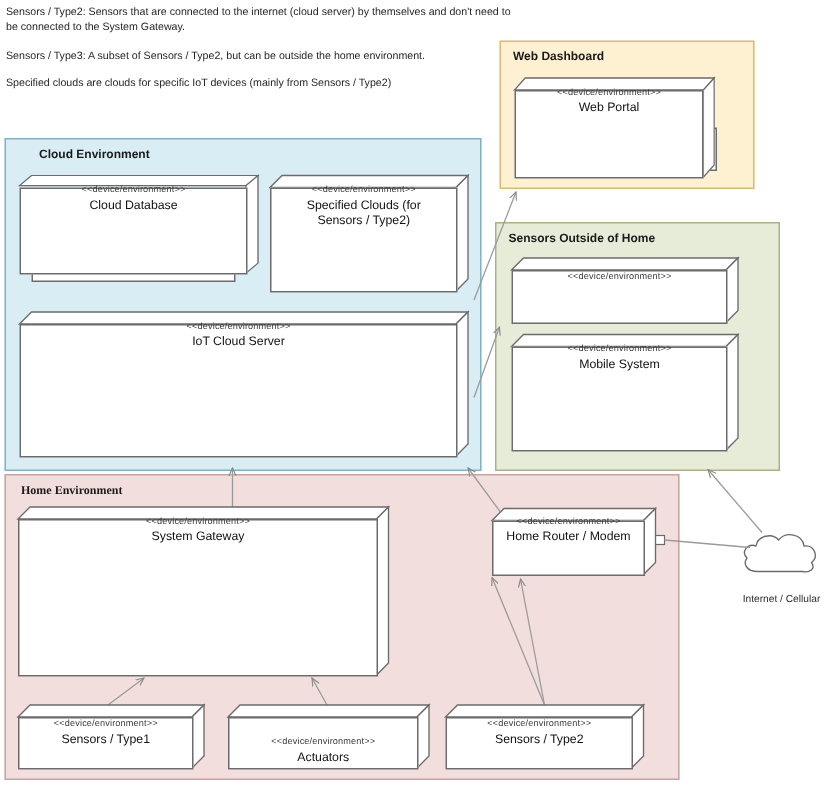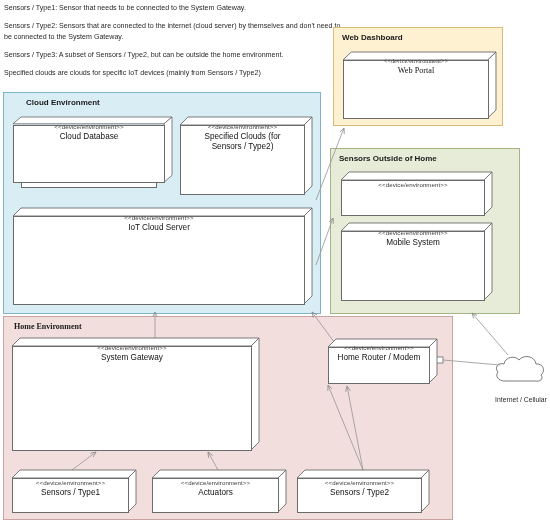--- a/index.html
+++ b/index.html
@@ -46,21 +46,20 @@
   .cloud-label{position:absolute;font-size:6.8px;color:#2b2b2b;text-align:center;}
 
   svg.wires{position:absolute;left:0;top:0;width:550px;height:527px;overflow:visible;pointer-events:none;}
 </style>
 </head>
 <body>
 
 <div id="canvas">
 
   <div class="notes">
-    <p>Sensors / Type1: Sensor that needs to be connected to the System Gateway.</p>
     <p>Sensors / Type2: Sensors that are connected to the internet (cloud server) by themselves and don't need to be connected to the System Gateway.</p>
     <p>Sensors / Type3: A subset of Sensors / Type2, but can be outside the home environment.</p>
     <p>Specified clouds are clouds for specific IoT devices (mainly from Sensors / Type2)</p>
   </div>
 
   <div class="env" id="env-cloud"></div>
   <div class="env-title" style="left:12px;top:98px;margin-left:14px;">Cloud Environment</div>
 
   <div class="node" style="left:13px;top:117px;width:160px;height:66px;">
     <svg class="iso" viewBox="0 0 160 78" preserveAspectRatio="none">
@@ -118,21 +117,21 @@
       <svg class="doc-icon" style="right:5px;top:4px;" width="13" height="16" viewBox="0 0 13 16">
         <path d="M0.5,0.5 H8.5 L12.5,4.5 V15.5 H0.5 Z" fill="#fff" stroke="#6b6b6b" stroke-width="0.9"></path>
         <path d="M8.5,0.5 V4.5 H12.5" fill="none" stroke="#6b6b6b" stroke-width="0.9"></path>
       </svg>
     </div>
   </div>
 
   <div class="env" id="env-web"></div>
   <div class="env-title" style="left:342px;top:33px;">Web Dashboard</div>
 
-  <div class="node" style="left:343px;top:52px;width:154px;height:67px;font-family:Liberation Serif, serif;">
+  <div class="node" style="left:343px;top:52px;width:134px;height:67px;">
     <svg class="iso" viewBox="0 0 150 67" preserveAspectRatio="none">
       <polygon points="0,8 8,0 149,0 141,8" fill="#fff" stroke="#6b6b6b" stroke-width="0.9"></polygon>
       <polygon points="141,8 149,0 149,58 141,66" fill="#fff" stroke="#6b6b6b" stroke-width="0.9"></polygon>
     </svg>
     <div class="face"></div>
     <div class="hdr" style="padding-right:8px;">
       <div class="stereo">&lt;&lt;device/environment&gt;&gt;</div>
       <div class="nname">Web Portal</div>
     </div>
     <div class="artifact" style="left:8px;top:33px;width:127px;height:29px;">
@@ -245,21 +244,21 @@
       <div class="nname">Sensors / Type1</div>
     </div>
   </div>
 
   <div class="node" style="left:152px;top:470px;width:135px;height:43px;">
     <svg class="iso" viewBox="0 0 135 43" preserveAspectRatio="none">
       <polygon points="0,8 8,0 134,0 126,8" fill="#fff" stroke="#6b6b6b" stroke-width="0.9"></polygon>
       <polygon points="126,8 134,0 134,34 126,42" fill="#fff" stroke="#6b6b6b" stroke-width="0.9"></polygon>
     </svg>
     <div class="face"></div>
-    <div class="hdr" style="padding-right:8px;padding-top:9px;">
+    <div class="hdr" style="padding-right:8px;padding-top:21px;">
       <div class="stereo">&lt;&lt;device/environment&gt;&gt;</div>
       <div class="nname">Actuators</div>
     </div>
   </div>
 
   <div class="node" style="left:297px;top:470px;width:133px;height:43px;">
     <svg class="iso" viewBox="0 0 133 43" preserveAspectRatio="none">
       <polygon points="0,8 8,0 132,0 124,8" fill="#fff" stroke="#6b6b6b" stroke-width="0.9"></polygon>
       <polygon points="124,8 132,0 132,34 124,42" fill="#fff" stroke="#6b6b6b" stroke-width="0.9"></polygon>
     </svg>

